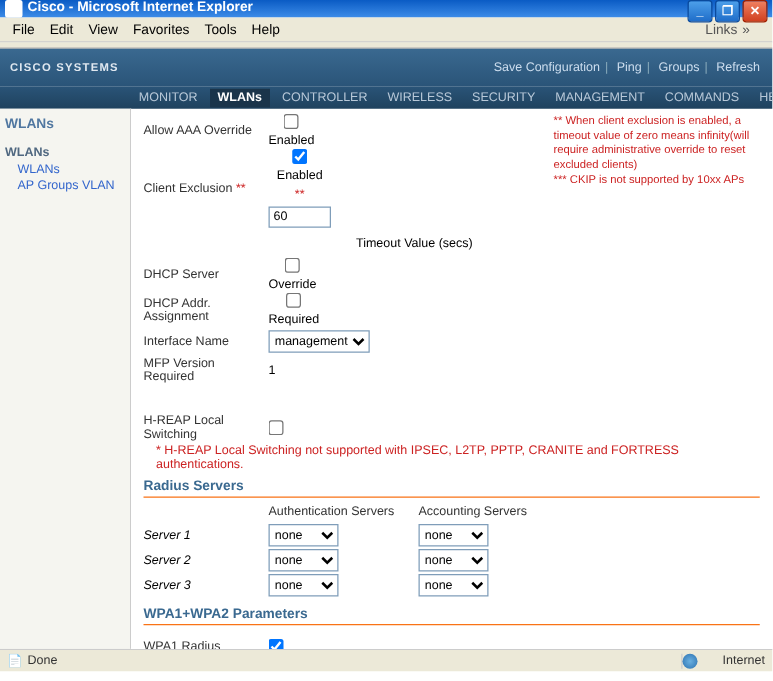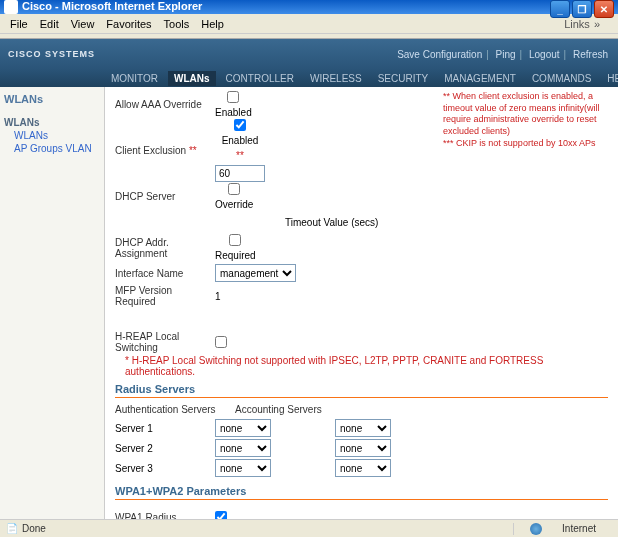--- a/index.html
+++ b/index.html
@@ -41,33 +41,33 @@
 .form-ctrl { display: flex; align-items: center; gap: 4px; flex-direction: column; }
 .warning-box { position: absolute; right: 10px; top: 4px; width: 165px; color: #cc2222; font-size: 9px; line-height: 1.3; }
 .red-star { color: #cc2222; }
 .note { color: #cc2222; font-size: 10px; padding-left: 10px; margin: 2px 0 0; }
 
 input[type=checkbox] { width: 12px; height: 12px; }
 input[type=text], input[type=password] { border: 1px solid #7f9db9; font-size: 10px; padding: 1px 3px; height: 17px; }
 select { border: 1px solid #7f9db9; font-size: 10px; height: 18px; background: #fff; }
 
 .section-h { color: #3a6990; font-size: 11px; font-weight: bold; border-bottom: 1px solid #f97316; padding: 6px 0 2px; margin-bottom: 6px; }
-.sub-hdr { display: flex; margin-bottom: 4px; }
+.sub-hdr { display: flex; margin-bottom: 4px; margin-left: 100px; }
 .sub-hdr span { width: 120px; font-size: 10px; color: #333; }
 .srv-row { display: flex; align-items: center; margin-bottom: 2px; }
-.srv-row .lbl { width: 100px; font-size: 10px; }
+.srv-row .lbl { width: 100px; font-size: 10px; font-style: italic; }
 .srv-row select { width: 56px; margin-right: 64px; }
 
 .enc-row { display: flex; align-items: center; gap: 7px; }
 .enc-row label { font-size: 10px; }
 
 .statusbar { height: 18px; background: #ece9d8; border-top: 1px solid #ccc; display: flex; align-items: center; padding: 0 6px; font-size: 10px; color: #333; }
 .statusbar .st-icon { width: 12px; height: 12px; margin-right: 4px; display: inline-block; }
 .statusbar .spacer { flex: 1; }
-.status-cell { border-left: 1px solid #ccc; padding: 0 16px; display: flex; align-items: center; gap: 20px; }
+.status-cell { border-left: 1px solid #ccc; padding: 0 0; display: flex; align-items: center; gap: 20px; }
 .globe { width: 12px; height: 12px; border-radius: 50%; background: radial-gradient(#6ab0e0,#2a70b0); display:inline-block; }
 </style>
 </head>
 <body>
 
 <div class="titlebar">
   <div class="titlebar-icon"></div>
   <div class="titlebar-text">Cisco - Microsoft Internet Explorer</div>
   <div class="titlebar-btns">
     <div class="tb-btn">_</div>
@@ -86,21 +86,21 @@
   <span class="links">Links</span>
 </div>
 
 <div class="toolbar"></div>
 
 <div class="header">
   <div class="logo">CISCO SYSTEMS</div>
   <div class="hdr-links">
     <span>Save Configuration</span><span class="sep">|</span>
     <span>Ping</span><span class="sep">|</span>
-    <span>Logout</span><span class="sep">|</span>
+    <span>Groups</span><span class="sep">|</span>
     <span>Refresh</span>
   </div>
 </div>
 
 <div class="navbar">
   <span>MONITOR</span>
   <span class="active">WLANs</span>
   <span>CONTROLLER</span>
   <span>WIRELESS</span>
   <span>SECURITY</span>
@@ -133,32 +133,32 @@
     <div class="form-row">
       <div class="form-label"><span>Client Exclusion</span> <span class="red-star">**</span></div>
       <div class="form-ctrl">
         <input type="checkbox" checked="" style=""> 
           <span>Enabled</span> 
           <span class="red-star">**</span>
         <input type="text" style="width: 50px;" value="60">
       </div>
     </div>
     <div class="form-row">
-      <div class="form-label">DHCP Server</div>
-      <div class="form-ctrl">
-          <input type="checkbox" style=""> 
-          <span>Override</span>
-        </div>
-    </div>
-    <div class="form-row">
         <div class="form-label"></div>
         <div class="form-ctrl" style="margin-left:70px">
           <span>Timeout Value (secs)</span>
         </div>
       </div>
+    <div class="form-row">
+      <div class="form-label">DHCP Server</div>
+      <div class="form-ctrl">
+          <input type="checkbox" style=""> 
+          <span>Override</span>
+        </div>
+    </div>
     <div class="form-row">
       <div class="form-label">DHCP Addr. Assignment</div>
       <div class="form-ctrl">
           <input type="checkbox" style=""> 
           <span>Required</span>
         </div>
     </div>
     <div class="form-row">
       <div class="form-label">Interface Name</div>
       <div class="form-ctrl">

